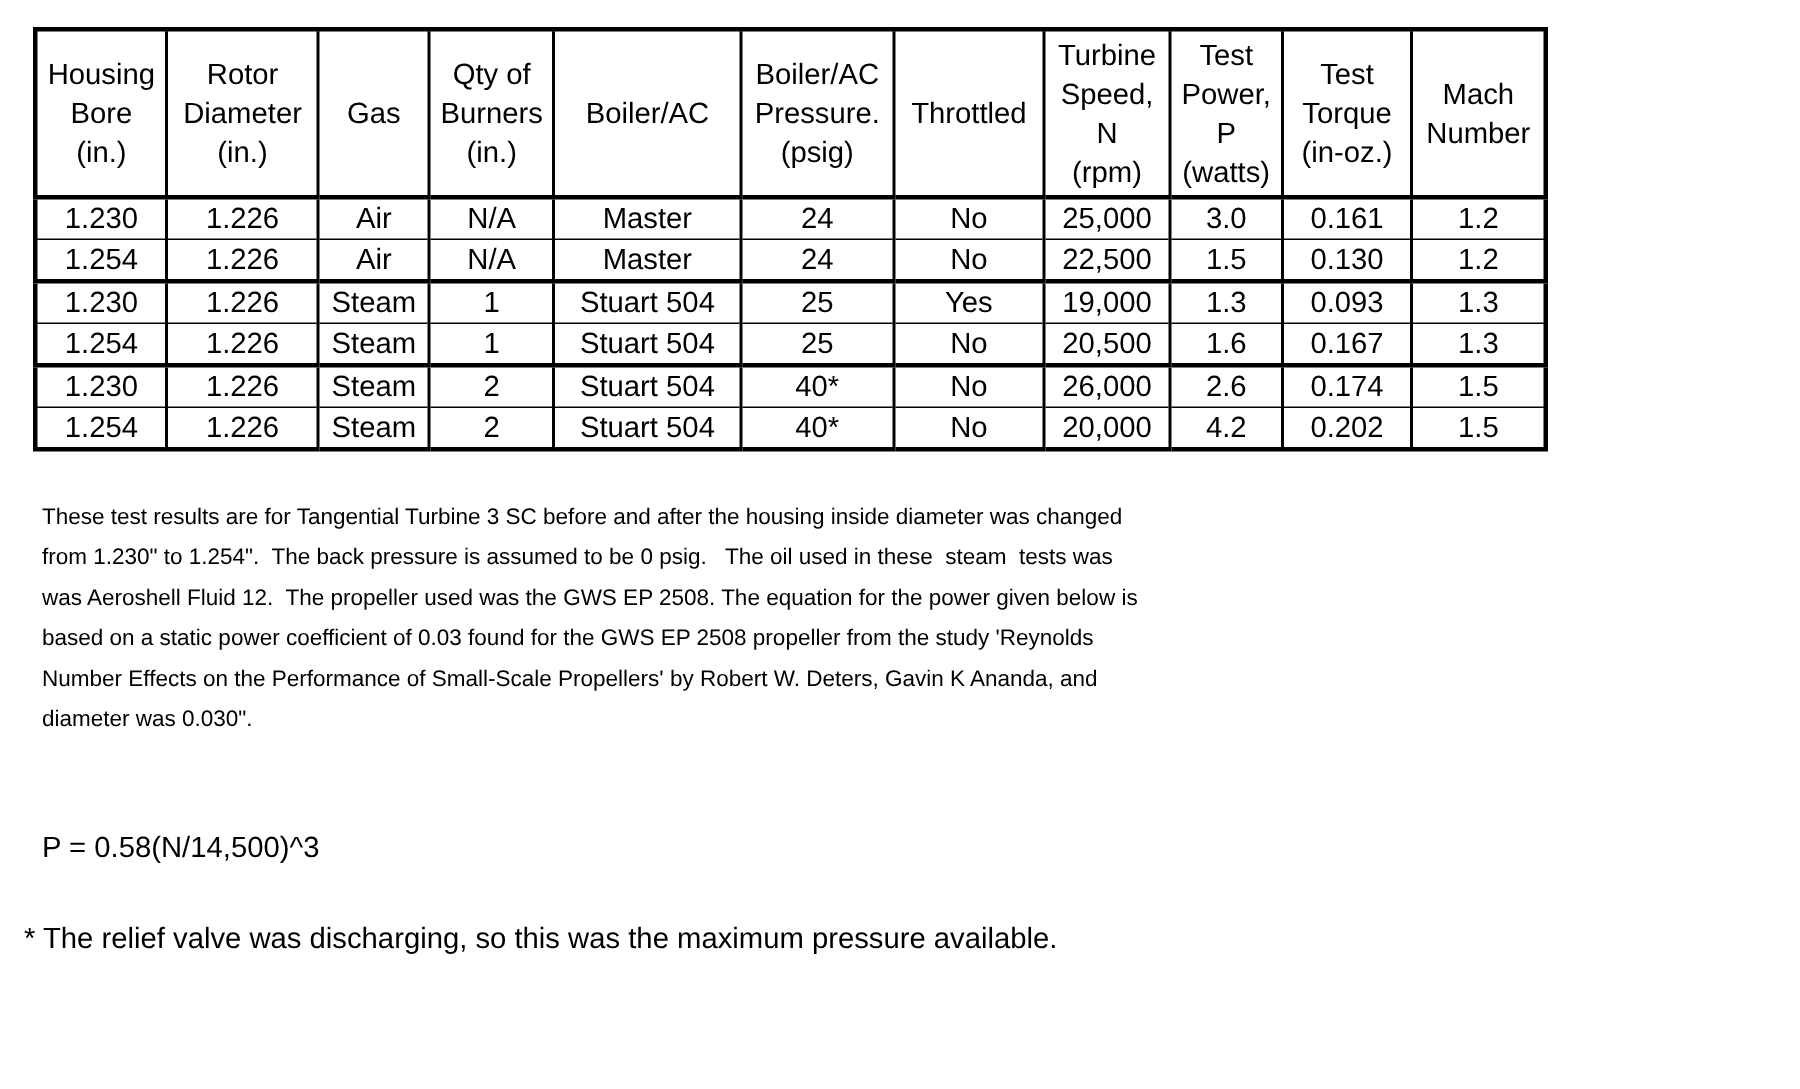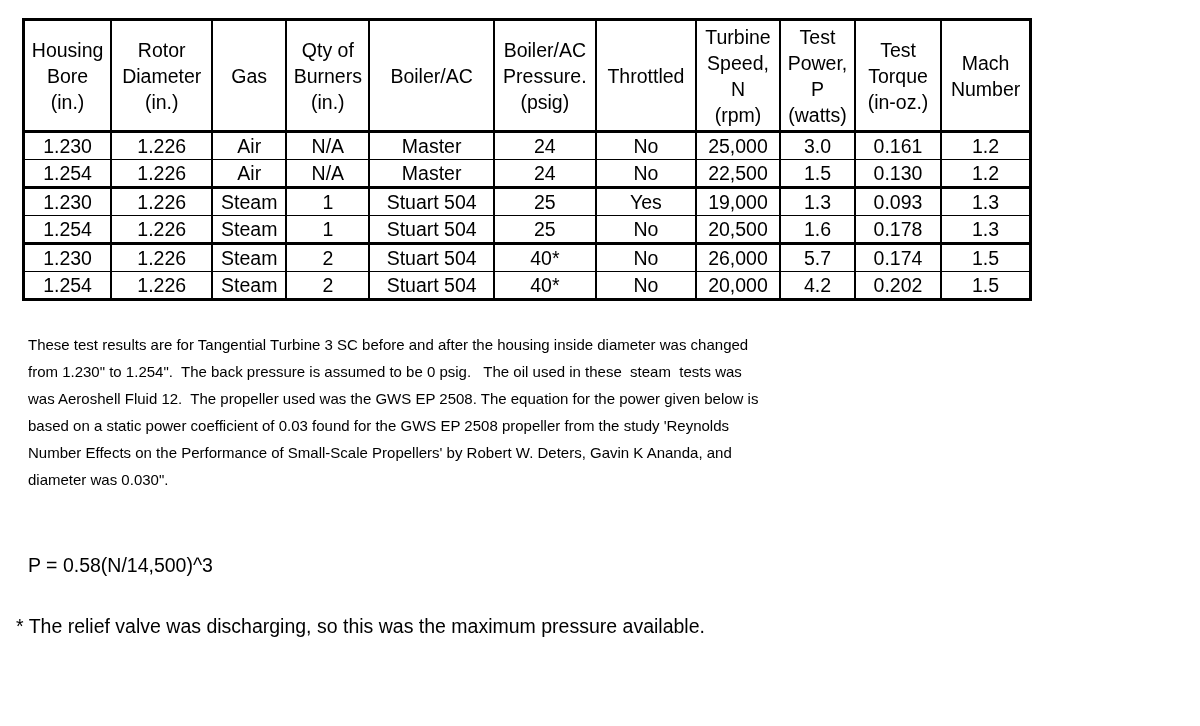--- a/index.html
+++ b/index.html
@@ -170,33 +170,33 @@
         <tr>
           <td>1.254</td>
           <td>1.226</td>
           <td>Steam</td>
           <td>1</td>
           <td>Stuart 504</td>
           <td>25</td>
           <td>No</td>
           <td>20,500</td>
           <td>1.6</td>
-          <td>0.178</td>
+          <td>0.167</td>
           <td>1.3</td>
         </tr>
         <tr class="group-start">
           <td>1.230</td>
           <td>1.226</td>
           <td>Steam</td>
           <td>2</td>
           <td>Stuart 504</td>
           <td>40*</td>
           <td>No</td>
           <td>26,000</td>
-          <td>5.7</td>
+          <td>2.6</td>
           <td>0.174</td>
           <td>1.5</td>
         </tr>
         <tr>
           <td>1.254</td>
           <td>1.226</td>
           <td>Steam</td>
           <td>2</td>
           <td>Stuart 504</td>
           <td>40*</td>

